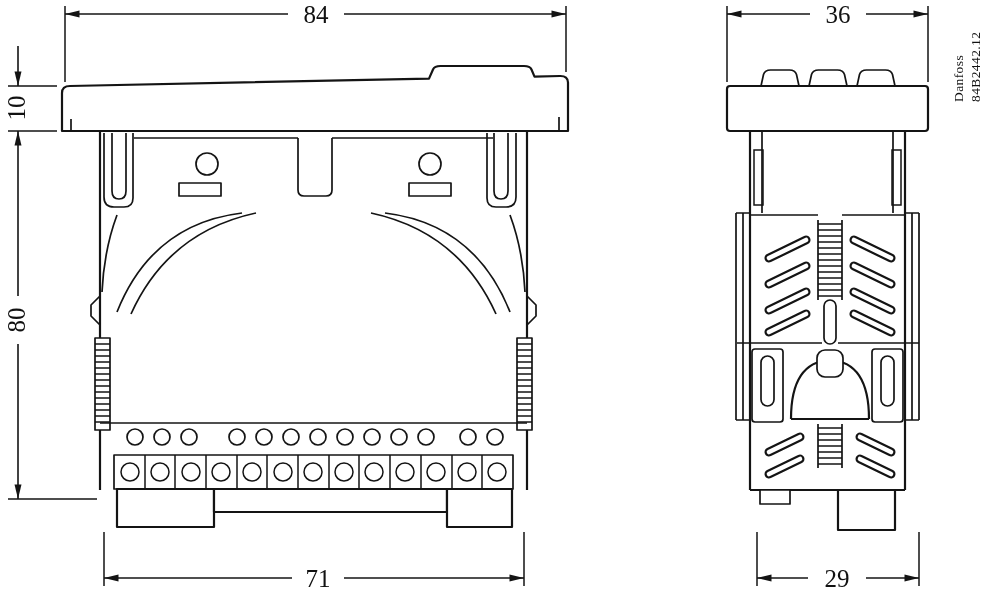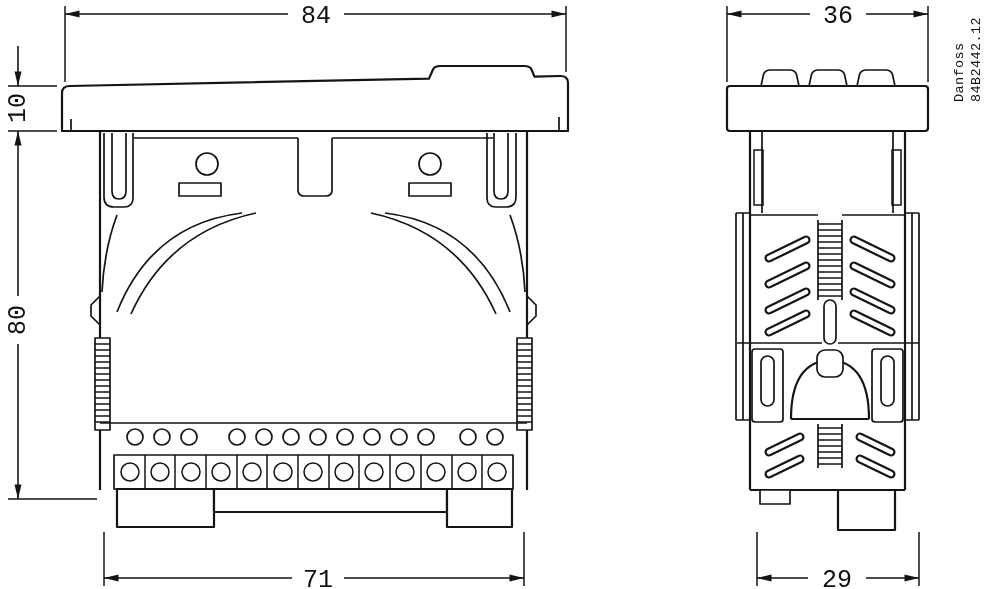--- a/index.html
+++ b/index.html
@@ -1,17 +1,17 @@
 <!DOCTYPE html>
 <html><head>
 <meta charset="utf-8">
 <style>
   html,body{margin:0;padding:0;background:#fff;}
   .canvas{position:relative;width:991px;height:589px;background:#fff;overflow:hidden;
-          font-family:Liberation Mono, monospace;}
+          font-family:Liberation Serif, serif;}
   svg{display:block;}
   .ln{stroke:#141414;fill:none;stroke-width:2.2;stroke-linejoin:round;stroke-linecap:butt;}
   .ln-thin{stroke:#141414;fill:none;stroke-width:1.7;stroke-linejoin:round;}
   .ln-det{stroke:#141414;fill:none;stroke-width:1.5;}
   .fillw{fill:#fff;}
   .dimln{stroke:#141414;stroke-width:1.6;fill:none;}
   .extln{stroke:#141414;stroke-width:1.5;fill:none;}
   .dimtxt{font-size:25px;fill:#111;}
   .brandtxt{font-size:13.5px;fill:#111;letter-spacing:0.4px;}
   .slot-o{stroke:#141414;stroke-width:9;stroke-linecap:round;fill:none;}

